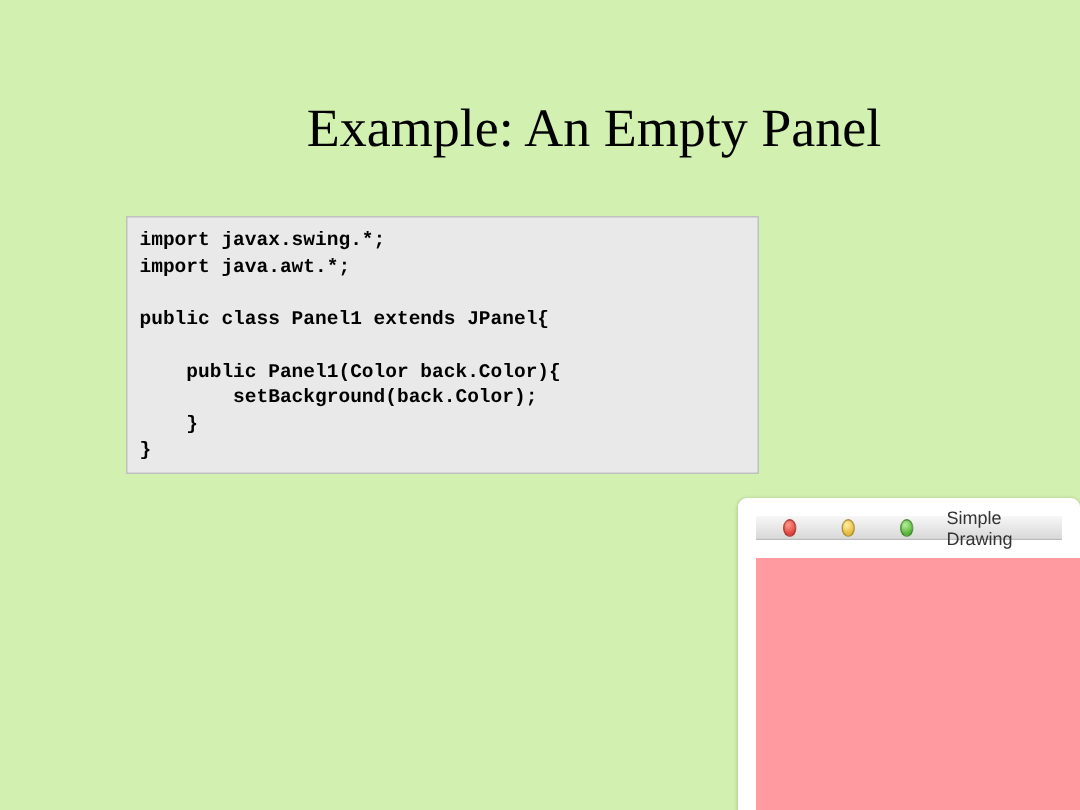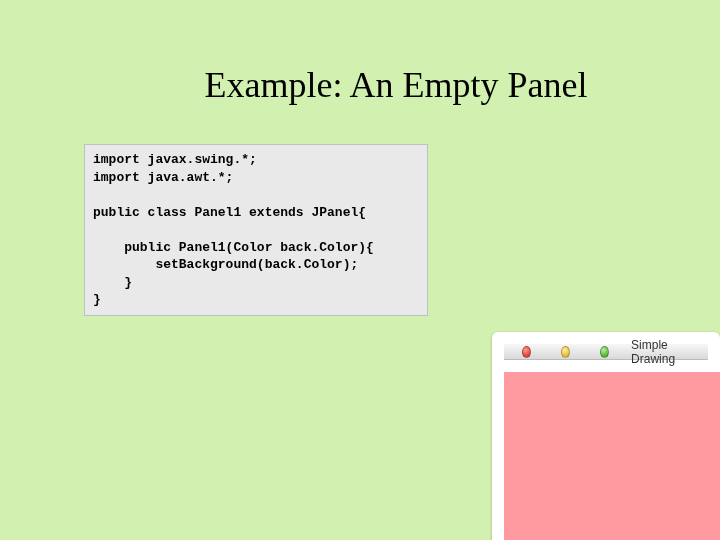--- a/index.html
+++ b/index.html
@@ -20,21 +20,21 @@
       font-size: 36px;
       font-weight: 400;
       text-align: center;
       padding-top: 28px;
       color: #000;
     }
     .code-box {
       position: absolute;
       left: 36px;
       top: 96px;
-      width: 344px;
+      width: 422px;
       background: #e9e9e9;
       border: 1px solid #c0c0c0;
       padding: 6px 8px;
       font-family: "Courier New", monospace;
       font-size: 13px;
       font-weight: bold;
       line-height: 1.35;
       white-space: pre;
       color: #000;
     }

